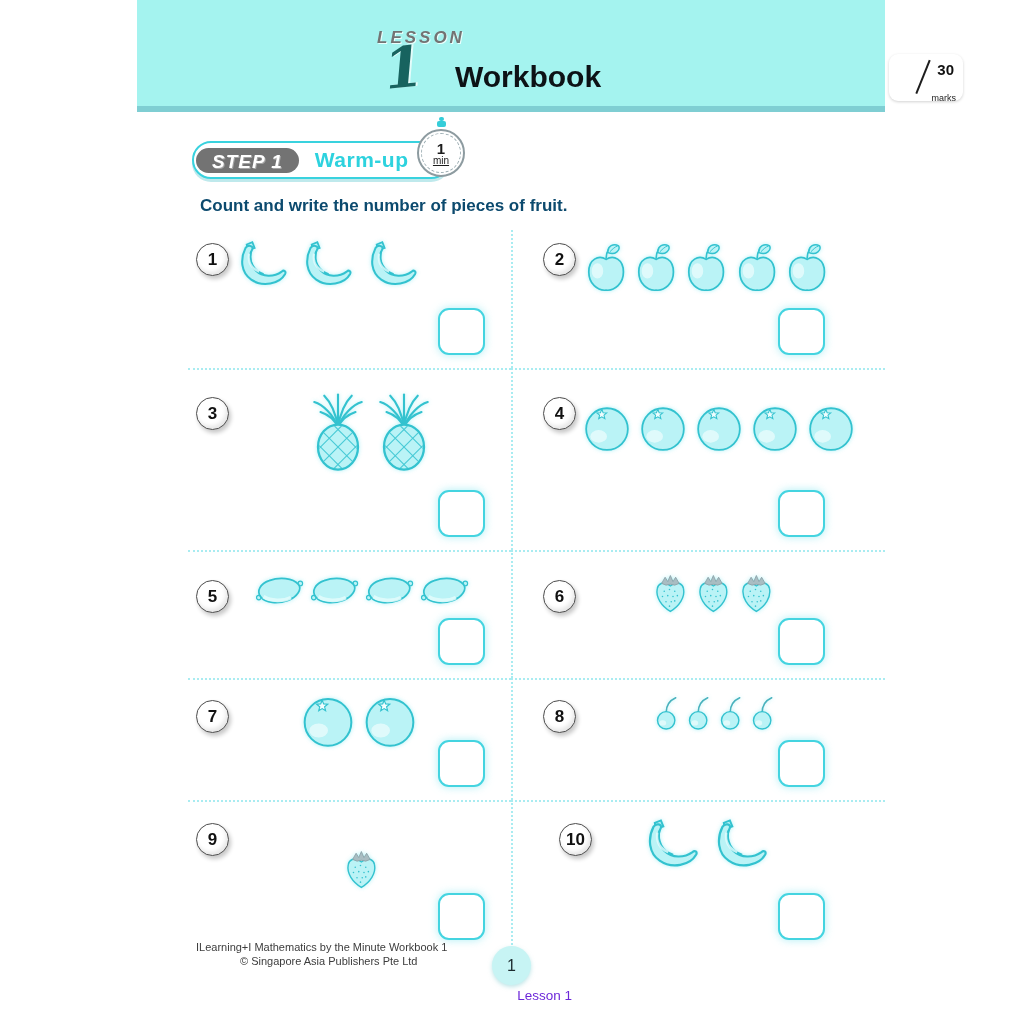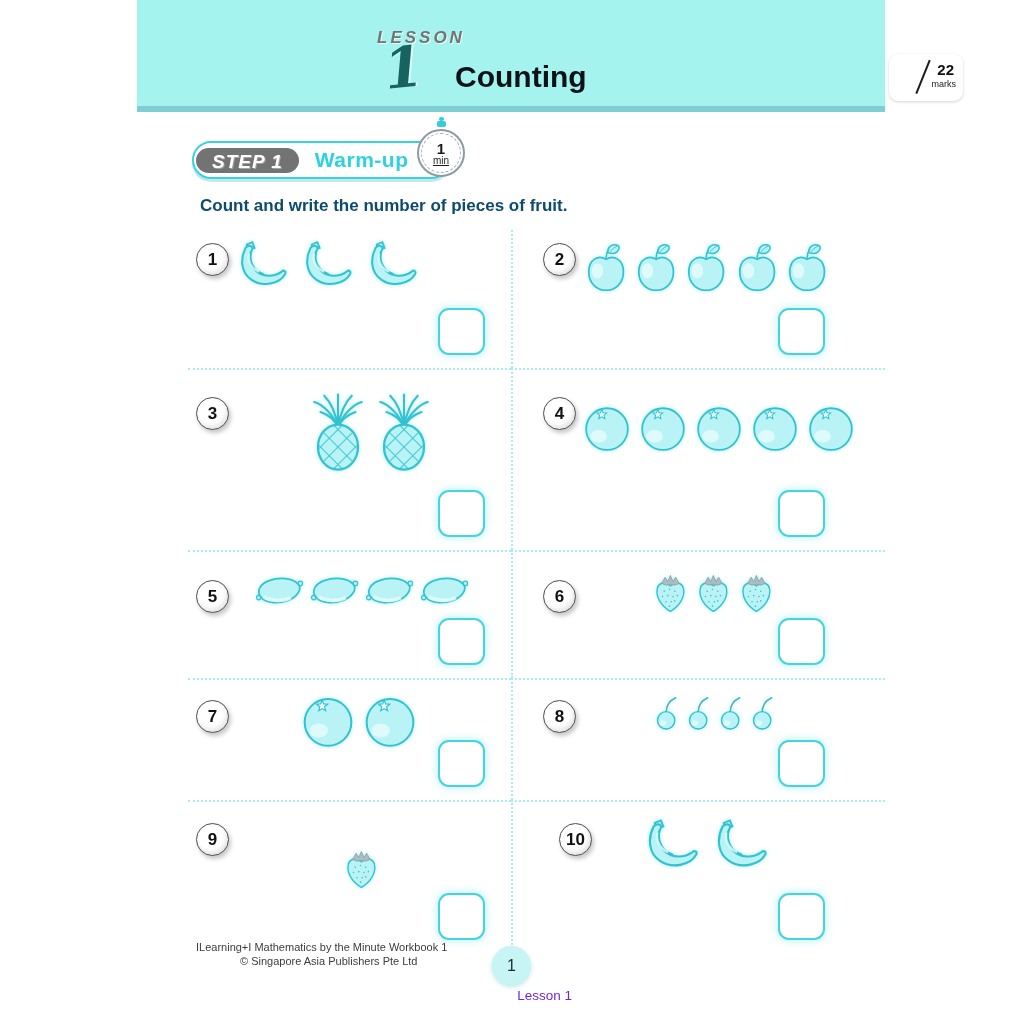--- a/index.html
+++ b/index.html
@@ -14,21 +14,21 @@
     letter-spacing:3px; color:#737373; text-shadow:1px 1px 0 #eafffd; }
   #lesson-number { left:247px; top:34px; font-family:"DejaVu Serif", serif;
     font-size:56px; font-weight:bold; font-style:italic; color:#17635f;
     transform:rotate(-6deg); text-shadow:2px 0 0 rgba(255,255,255,.7); }
   #lesson-title { left:318px; top:60px; font-size:30px; font-weight:bold; color:#0d1216; }
   #marks-box { left:752px; top:54px; width:74px; height:47px; background:#fff;
     border-radius:9px; box-shadow:0 1px 3px rgba(0,0,0,.18); }
   #marks-slash { left:33px; top:5px; width:2.4px; height:36px; background:#1d1d1d;
     transform:rotate(22deg); }
   #marks-total { right:9px; top:7px; font-size:15px; font-weight:bold; color:#111; }
-  #marks-unit { right:7px; top:25px; font-size:9px; color:#222; }
+  #marks-unit { right:7px; top:39px; font-size:9px; color:#222; }
 
   
   #step-pill { left:192px; top:141px; height:38px; display:flex; align-items:center;
     background:#fff; border:2.5px solid #39d2de; border-radius:19px;
     box-shadow:0 3px 0 rgba(170,225,230,.75); padding-right:40px; }
   #step-badge { background:#737373; color:#fff; font-weight:bold; font-style:italic;
     font-size:19px; letter-spacing:1px; border-radius:16px; margin:2px;
     padding:3px 16px 0 16px; text-shadow:1px 1px 0 rgba(255,255,255,.35); }
   #step-name { color:#2dd2de; font-weight:bold; font-size:21px; padding-left:14px;
     letter-spacing:.5px;text-align:right; }
@@ -73,24 +73,24 @@
     font-size:16px; color:#1c2b2e; box-shadow:0 2px 4px rgba(130,205,210,.5); }
   #footer-lesson { left:452px; top:988px; width:120px; text-align:right;
     font-size:13.5px; color:#6d28d9; }
 </style>
 </head>
 <body>
 
 <div id="header-bar" class="abs">
   <div id="lesson-label" class="abs">LESSON</div>
   <div id="lesson-number" class="abs">1</div>
-  <div id="lesson-title" class="abs">Counting</div>
+  <div id="lesson-title" class="abs">Workbook</div>
   <div id="marks-box" class="abs">
     <div id="marks-slash" class="abs"></div>
-    <div id="marks-total" class="abs">22</div>
+    <div id="marks-total" class="abs">30</div>
     <div id="marks-unit" class="abs">marks</div>
   </div>
 </div>
 
 <div id="step-pill" class="abs">
   <span id="step-badge">STEP 1</span>
   <span id="step-name">Warm-up</span>
 </div>
 <div id="timer-stem" class="abs"></div>
 <div id="timer-knob" class="abs"></div>

